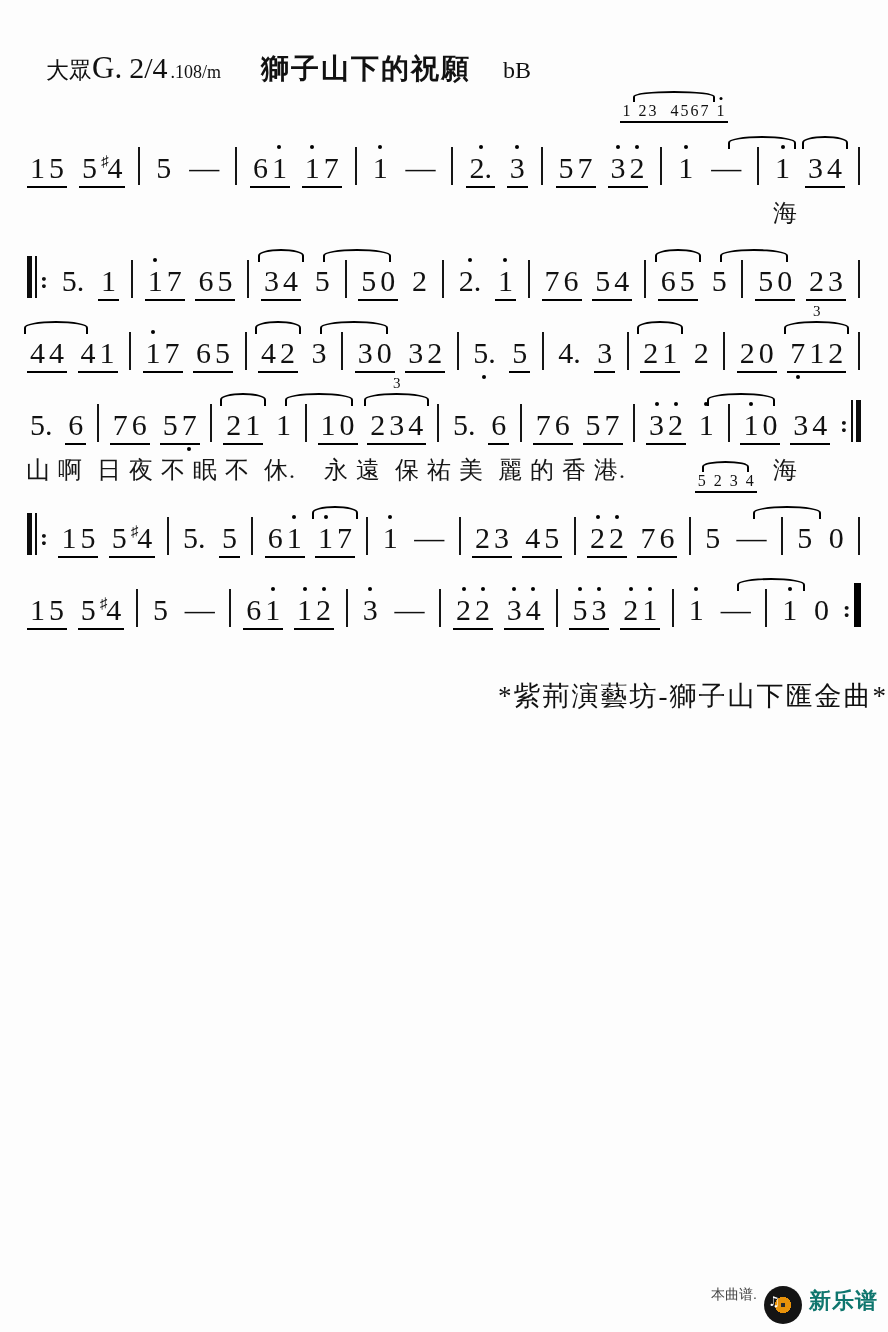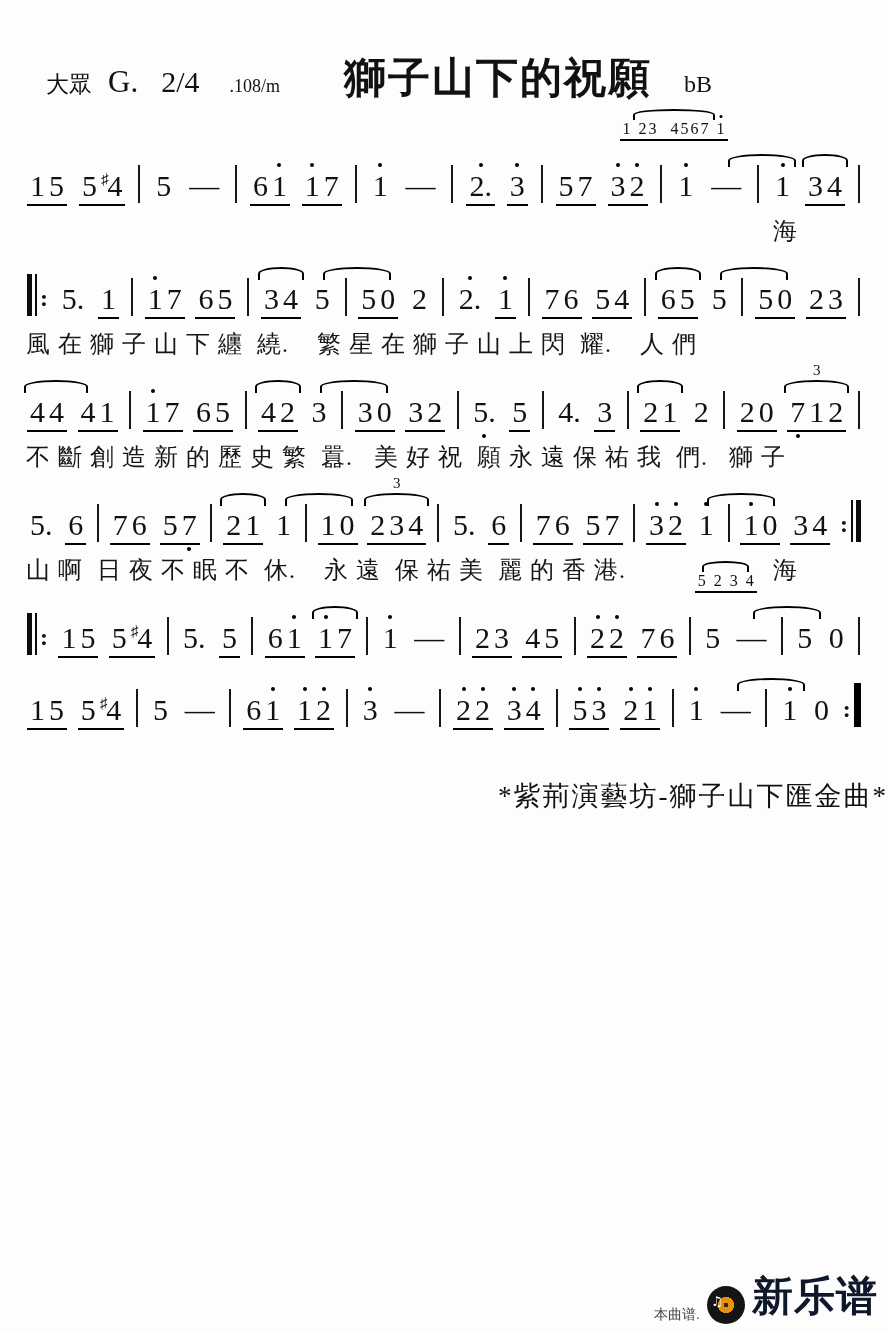--- a/index.html
+++ b/index.html
@@ -5,26 +5,26 @@
   html,body{margin:0;padding:0;}
   body{
     width:888px;height:1332px;position:relative;overflow:hidden;
     background:#fdfdfd;color:#111;
     font-family:"Liberation Serif","DejaVu Serif",serif;
   }
   .page{position:absolute;inset:0;}
 
   
   .header{display:flex;align-items:baseline;padding:50px 40px 0 46px;}
-  .meta{display:flex;align-items:baseline;gap:16px;white-space:nowrap;}
+  .meta{display:flex;align-items:baseline;gap:0;white-space:nowrap;}
   .meta .ens{font-size:23px;}
   .meta .keynote{font-size:31px;}
   .meta .ts{font-size:30px;margin-left:7px;}
-  .meta .tempo{font-size:18px;margin-left:14px;}
-  .title{font-size:42px;font-weight:bold;margin-left:64px;letter-spacing:2px;}
+  .meta .tempo{font-size:18px;margin-left:3px;}
+  .title{font-size:28px;font-weight:bold;margin-left:40px;letter-spacing:2px;}
   .keysig{font-size:24px;margin-left:32px;}
   .hspace{flex:1;}
 
   
   #score{padding:44px 26px 0 26px;}
   .m-line{position:relative;margin-bottom:16px;}
   .notes{display:flex;justify-content:space-between;align-items:flex-end;min-height:56px;}
   .grp{position:relative;display:inline-flex;align-items:flex-end;gap:2px;margin:0 1px;
        padding:0 2px 3px 2px;border-bottom:2px solid transparent;}
   .grp.u{border-bottom:2px solid #000;}
@@ -55,27 +55,27 @@
   .grace .g-ch{position:relative;display:inline-block;line-height:1.1;}
   .grace .g-ch.hi::before{content:"";position:absolute;top:-5px;left:50%;transform:translateX(-50%);
        width:3px;height:3px;border-radius:50%;background:#000;}
   .g-arc{position:absolute;top:-11px;left:12%;right:12%;height:9px;
        border:2px solid #000;border-bottom:none;border-radius:100% 100% 0 0;}
 
   
   .credit{margin-top:48px;text-align:right;font-size:27px;letter-spacing:2px;}
 
   
-  .brand{position:absolute;right:10px;bottom:8px;display:flex;align-items:flex-end;gap:7px;}
+  .brand{position:absolute;right:10px;bottom:8px;display:flex;align-items:flex-start;gap:7px;}
   .brand .caption{font-size:14px;color:#444;font-family:"Liberation Sans",sans-serif;}
   .vinyl{position:relative;width:38px;height:38px;border-radius:50%;flex:0 0 auto;
        background:radial-gradient(circle at 50% 50%, #2a2a2a 0 8%, #e8920a 8% 30%, #141414 30% 100%);}
   .vinyl .nglyph{position:absolute;left:4px;top:9px;color:#fff;font-size:13px;line-height:1;
        font-family:"DejaVu Sans",sans-serif;}
-  .brand .bname{font-size:41px;font-weight:900;color:#0f172a;letter-spacing:1px;
+  .brand .bname{font-size:22px;font-weight:900;color:#0f766e;letter-spacing:1px;
        font-family:"Liberation Sans","DejaVu Sans",sans-serif;}
 </style>
 </head>
 <body>
 
 <div class="page">
 
   <div class="header">
     <div class="meta">
       <span class="ens">大眾</span>
@@ -244,21 +244,20 @@
           <span class="grp u">
             <span class="nt"><span class="tx">5</span></span>
             <span class="nt"><span class="tx">0</span></span>
           </span>
           <span class="grp u">
             <span class="nt"><span class="tx">2</span></span>
             <span class="nt"><span class="tx">3</span></span>
           </span>
           <span class="bl"></span>
         </div>
-        <div class="lyrics"><span class="ly-main">風 在 獅 子 山 下 纏  繞.    繁 星 在 獅 子 山 上 閃  耀.    人 們</span></div>
       </div>
       <div class="m-line">
         <div class="notes">
           <span class="grp u">
             <span class="nt"><span class="tx">4</span></span>
             <span class="nt"><span class="tx">4</span></span>
             <span class="arc wide"></span>
           </span>
           <span class="grp u">
             <span class="nt"><span class="tx">4</span></span>
@@ -323,21 +322,20 @@
           <span class="grp u">
             <span class="nt lo"><span class="tx">7</span></span>
             <span class="nt"><span class="tx">1</span></span>
             <span class="nt"><span class="tx">2</span></span>
             <span class="arc span">
               <span class="trip">3</span>
             </span>
           </span>
           <span class="bl"></span>
         </div>
-        <div class="lyrics"><span class="ly-main">不 斷 創 造 新 的 歷 史 繁  囂.   美 好 祝  願 永 遠 保 祐 我  們.   獅 子</span></div>
       </div>
       <div class="m-line">
         <div class="notes">
           <span class="grp">
             <span class="nt"><span class="tx">5.</span></span>
           </span>
           <span class="grp u">
             <span class="nt"><span class="tx">6</span></span>
           </span>
           <span class="bl"></span>

